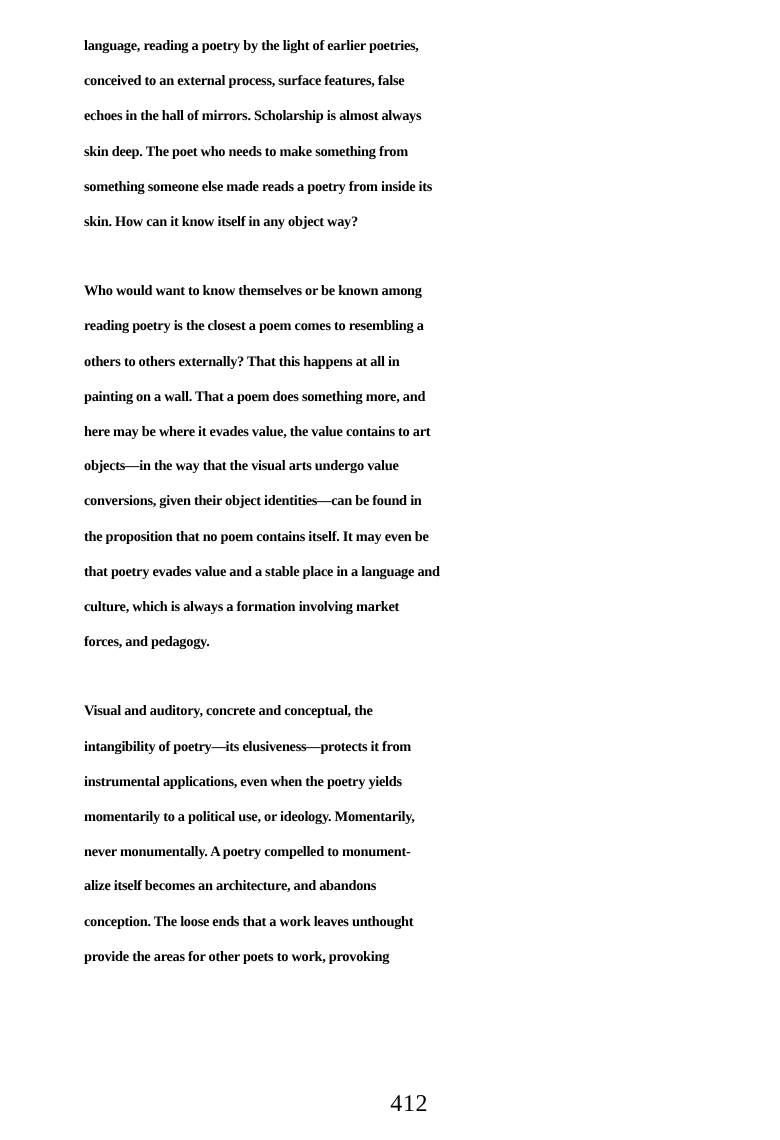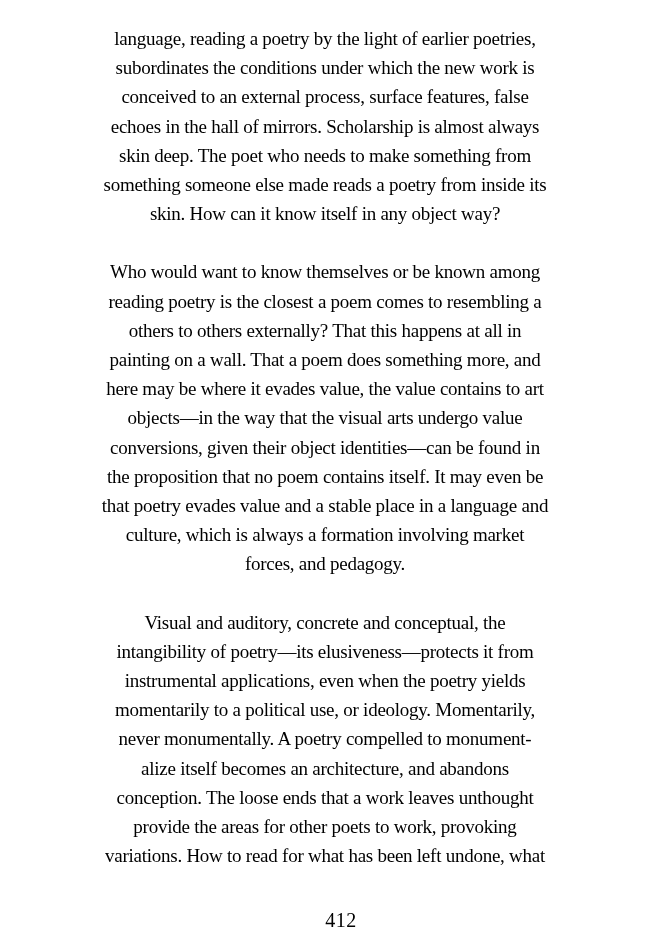--- a/index.html
+++ b/index.html
@@ -28,46 +28,46 @@
     width: 510px;
   }
   .para {
     margin: 0 0 29px 0;
     padding: 0;
   }
   .para:last-child {
     margin-bottom: 0;
   }
   .line {
-    font-size: 19px;
+    font-size: 12px;
     line-height: 29.2px;
     letter-spacing: -0.25px;
     white-space: nowrap;
-    text-align: center;
+    text-align: left;
+    font-weight: bold;
   }
   .page-number {
     position: absolute;
     top: 905px;
     left: 16px;
     width: 650px;
     text-align: center;
     font-size: 20px;
     line-height: 30px;
     letter-spacing: 0.5px;
     font-family: Liberation Serif, serif;
   }
 </style>
 </head>
 <body>
 
 <div class="page">
   <div class="text-column">
       <div class="para">
         <div class="line">language, reading a poetry by the light of earlier poetries,</div>
-        <div class="line">subordinates the conditions under which the new work is</div>
         <div class="line">conceived to an external process, surface features, false</div>
         <div class="line">echoes in the hall of mirrors. Scholarship is almost always</div>
         <div class="line">skin deep. The poet who needs to make something from</div>
         <div class="line">something someone else made reads a poetry from inside its</div>
         <div class="line">skin. How can it know itself in any object way?</div>
       </div>
       <div class="para">
         <div class="line">Who would want to know themselves or be known among</div>
         <div class="line">reading poetry is the closest a poem comes to resembling a</div>
         <div class="line">others to others externally? That this happens at all in</div>
@@ -82,17 +82,16 @@
       </div>
       <div class="para">
         <div class="line">Visual and auditory, concrete and conceptual, the</div>
         <div class="line">intangibility of poetry—its elusiveness—protects it from</div>
         <div class="line">instrumental applications, even when the poetry yields</div>
         <div class="line">momentarily to a political use, or ideology. Momentarily,</div>
         <div class="line">never monumentally. A poetry compelled to monument-</div>
         <div class="line">alize itself becomes an architecture, and abandons</div>
         <div class="line">conception. The loose ends that a work leaves unthought</div>
         <div class="line">provide the areas for other poets to work, provoking</div>
-        <div class="line">variations. How to read for what has been left undone, what</div>
       </div>
     </div>
   <div class="page-number">412</div>
 </div>
 
 </body></html>

